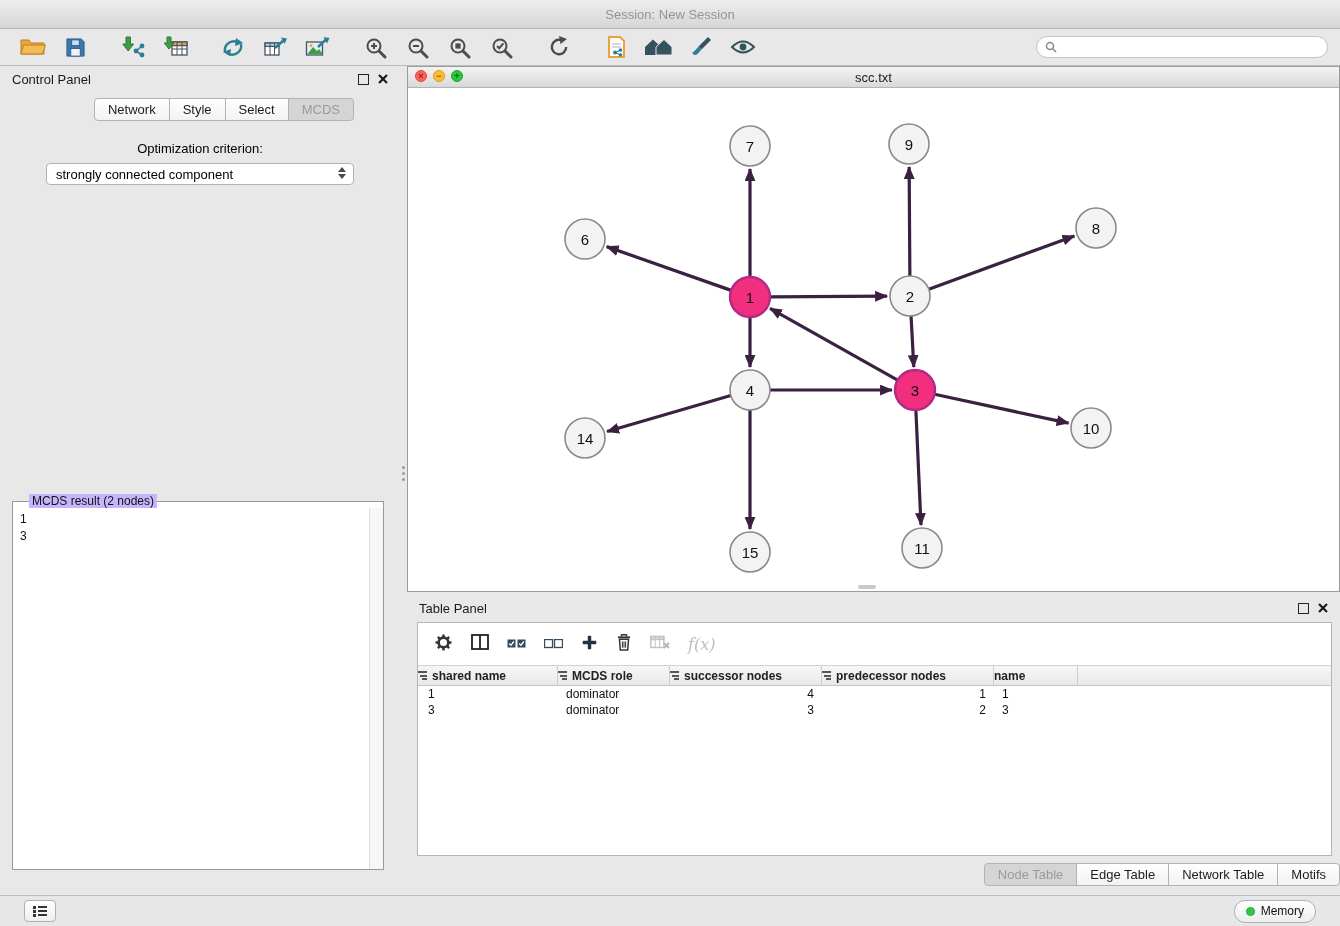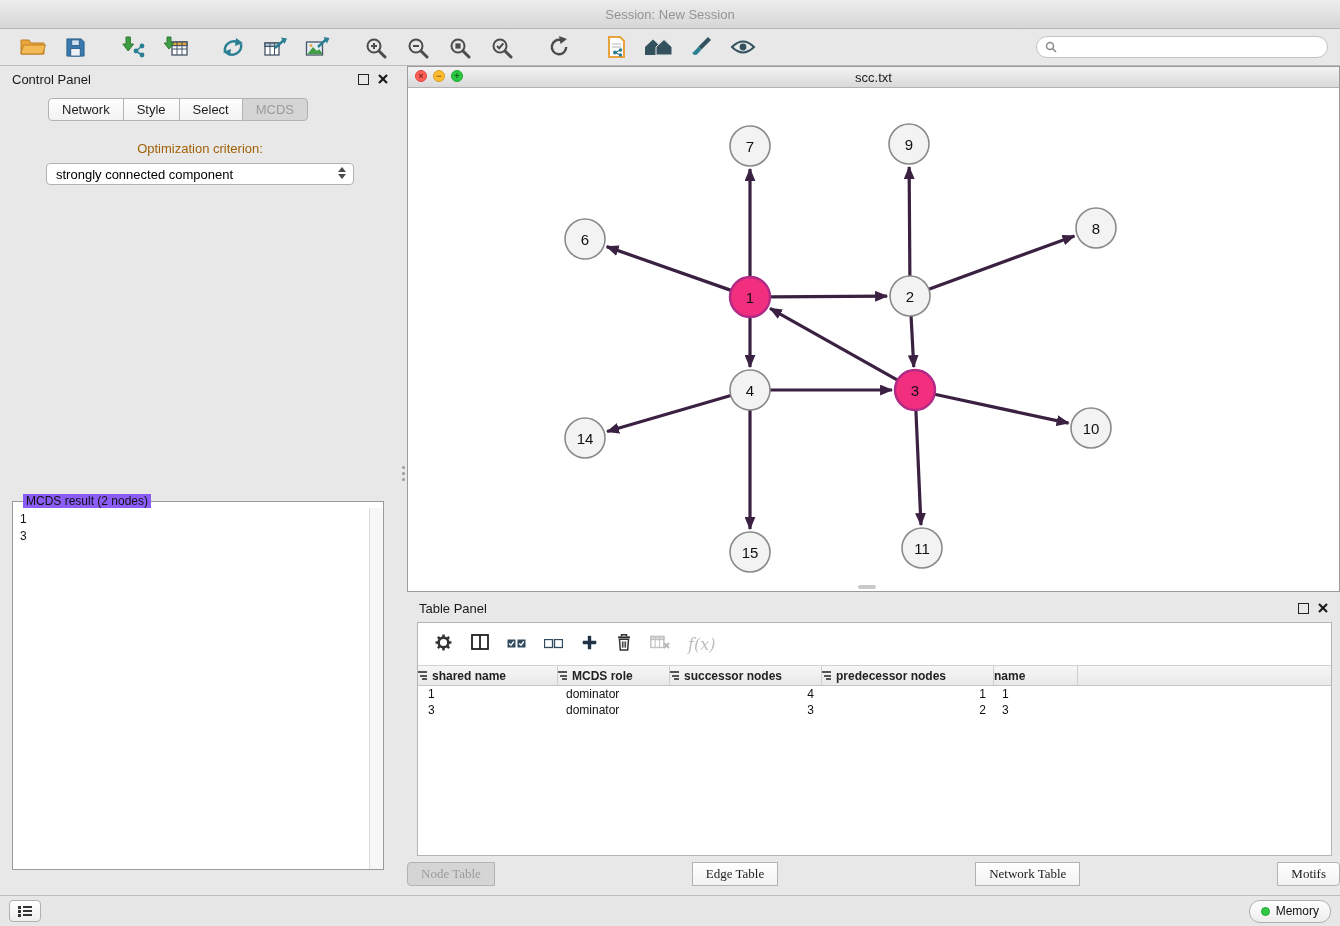--- a/index.html
+++ b/index.html
@@ -18,38 +18,38 @@
   .tbtn{width:42px;height:30px;display:flex;align-items:center;justify-content:center;border-radius:4px;}
   .search{margin-left:auto;width:292px;height:22px;border:1px solid #c4c4c4;border-radius:12px;background:#fff;
     display:flex;align-items:center;padding:0 8px;box-sizing:border-box;gap:5px;}
   .search input{border:none;outline:none;flex:1;font-size:12px;background:transparent;font-family:inherit;}
 
   
   .control-panel{position:absolute;top:66px;left:0;width:400px;height:815px;}
   .cp-header{height:26px;display:flex;align-items:center;padding:0 12px;font-size:13px;color:#1a1a1a;gap:10px;}
   .hdr-icons{margin-left:auto;display:flex;align-items:center;gap:9px;}
   .float-icon{width:9px;height:9px;border:1.6px solid #222;display:inline-block;}
-  .cp-tabs{display:flex;justify-content:flex-start;margin-top:6px;padding-left:48px;}
+  .cp-tabs{display:flex;justify-content:center;margin-top:6px;padding-left:48px;}
   .seg-btn{padding:3px 13px;font-size:13px;background:linear-gradient(#ffffff,#f2f2f2);
     border:1px solid #b2b2b2;margin-left:-1px;color:#1c1c1c;white-space:nowrap;}
   .seg-btn:first-child{border-radius:4px 0 0 4px;margin-left:0;}
   .seg-btn:last-child{border-radius:0 4px 4px 0;}
   .seg-btn.active{background:#d5d5d5;color:#9b9b9b;}
-  .opt-label{text-align:center;margin-top:20px;font-size:13px;color:#a16207;}
+  .opt-label{text-align:center;margin-top:20px;font-size:13px;color:#000000;}
   .dropdown{margin:7px auto 0;width:308px;height:22px;background:#fff;border:1px solid #b2b2b2;border-radius:4px;
     display:flex;align-items:center;padding:0 22px 0 9px;box-sizing:border-box;font-size:13px;position:relative;}
   .stepper{position:absolute;right:7px;top:3px;display:flex;flex-direction:column;gap:2px;}
   .stepper .up{width:0;height:0;border-left:4px solid transparent;border-right:4px solid transparent;border-bottom:5px solid #4a4a4a;}
   .stepper .dn{width:0;height:0;border-left:4px solid transparent;border-right:4px solid transparent;border-top:5px solid #4a4a4a;}
   .btn-row{display:flex;justify-content:center;gap:14px;margin-top:11px;}
   .mac-btn{padding:3px 14px;font-size:13px;background:linear-gradient(#ffffff,#f1f1f1);
     border:1px solid #b2b2b2;border-radius:4px;color:#111;font-family:inherit;}
   .result-box{position:absolute;left:12px;right:16px;top:428px;bottom:11px;background:#fff;
     border:1px solid #9a9a9a;margin:0;padding:0;}
-  .result-box legend{font-size:12px;background:#8b5cf6;padding:0 3px;margin-left:10px;color:#111;}
+  .result-box legend{font-size:12px;background:#c4b5fd;padding:0 3px;margin-left:16px;color:#111;}
   .result-list{position:absolute;left:0;top:0;right:13px;bottom:0;padding:3px 7px;font-size:12px;line-height:17px;color:#111;overflow:hidden;}
   .result-scroll{position:absolute;right:0;top:0;bottom:0;width:13px;background:#f7f7f7;border-left:1px solid #dcdcdc;}
 
   
   .splitter{position:absolute;left:400px;top:66px;width:7px;height:815px;display:flex;flex-direction:column;
     align-items:center;justify-content:center;gap:3px;}
   .splitter i{width:3px;height:3px;border-radius:50%;background:#9a9a9a;}
 
   
   .network-window{position:absolute;left:407px;top:66px;width:933px;height:526px;background:#fff;
@@ -77,25 +77,25 @@
   .th{display:flex;align-items:center;gap:5px;font-size:12px;font-weight:bold;color:#222;
     border-right:1px solid #cfcfcf;box-sizing:border-box;}
   .th-icon{width:9px;height:9px;flex:0 0 auto;background:
     linear-gradient(#555,#555) 0 0/9px 2px no-repeat,
     linear-gradient(#555,#555) 2px 3.5px/7px 2px no-repeat,
     linear-gradient(#555,#555) 4px 7px/5px 2px no-repeat;}
   .tr{display:flex;height:16px;align-items:center;}
   .td{font-size:12px;color:#111;padding:0 8px;box-sizing:border-box;white-space:nowrap;overflow:hidden;}
   .c0{width:140px;} .c1{width:112px;} .c2{width:152px;} .c3{width:172px;} .c4{width:84px;}
   .td.c0{padding-left:10px;} .td.c2,.td.c3{text-align:right;}
-  .tp-tabs{position:absolute;bottom:2px;left:0;right:0;display:flex;justify-content:space-between;font-family:Liberation Serif, serif;}
+  .tp-tabs{position:absolute;bottom:2px;left:0;right:0;display:flex;justify-content:flex-end;}
 
   
   .statusbar{position:absolute;left:0;right:0;bottom:0;height:31px;border-top:1px solid #bdbdbd;
-    display:flex;align-items:center;padding:0 9px;box-sizing:border-box;background:#e7e7e7;}
+    display:flex;align-items:center;padding:0 24px;box-sizing:border-box;background:#e7e7e7;}
   .list-btn{width:30px;height:20px;border:1px solid #b0b0b0;border-radius:4px;background:linear-gradient(#fff,#efefef);
     display:flex;align-items:center;justify-content:center;}
   .list-glyph{width:14px;height:11px;background:
     radial-gradient(circle 1.5px at 1.5px 1.5px,#333 99%,transparent) 0 0/3px 3px no-repeat,
     radial-gradient(circle 1.5px at 1.5px 1.5px,#333 99%,transparent) 0 4px/3px 3px no-repeat,
     radial-gradient(circle 1.5px at 1.5px 1.5px,#333 99%,transparent) 0 8px/3px 3px no-repeat,
     linear-gradient(#333,#333) 5px 0.5px/9px 2px no-repeat,
     linear-gradient(#333,#333) 5px 4.5px/9px 2px no-repeat,
     linear-gradient(#333,#333) 5px 8.5px/9px 2px no-repeat;}
   .memory-btn{margin-left:auto;display:flex;align-items:center;gap:6px;height:21px;padding:0 11px;

